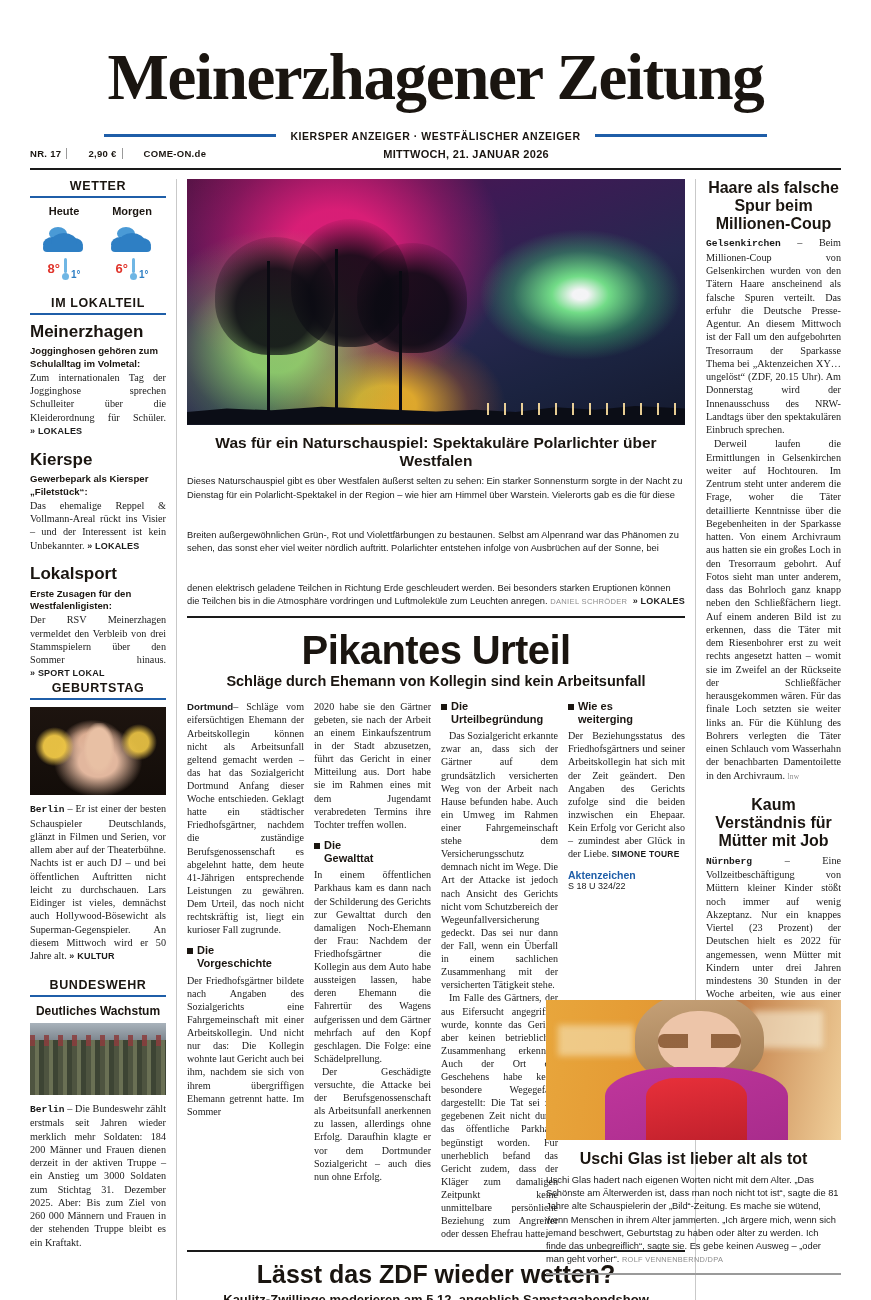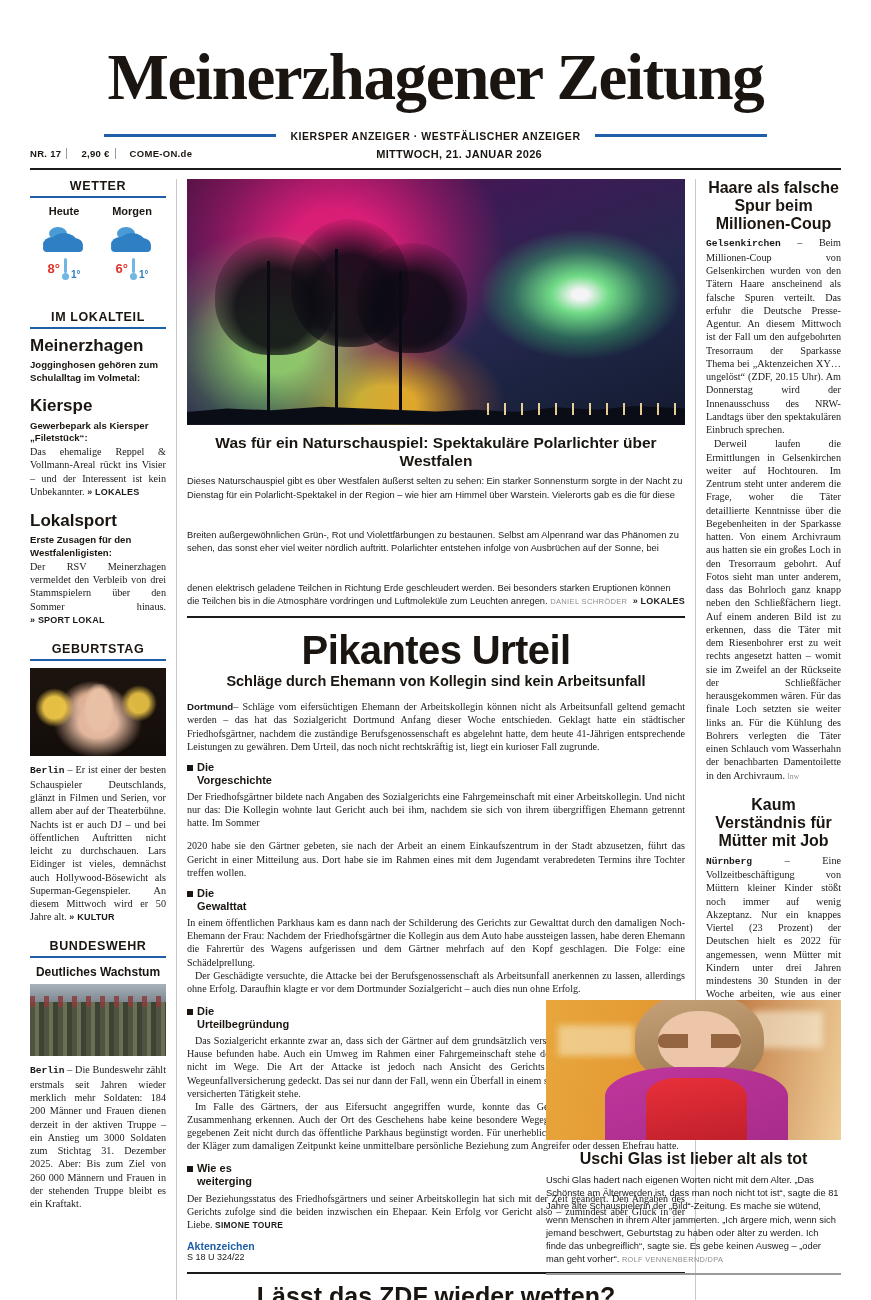--- a/index.html
+++ b/index.html
@@ -23,21 +23,21 @@
   .masthead-sub .rule-blue{width:172px;}
   .masthead-center{padding:0 14px;flex:0 0 auto;}
   .kicker-line{
     font-size:10.5px;font-weight:700;letter-spacing:0.55px;
     color:#1a1510;white-space:nowrap;
   }
   .masthead-meta{
     margin-top:6px;display:flex;align-items:flex-start;justify-content:space-between;
     font-size:9.5px;font-weight:700;letter-spacing:0.3px;color:#1a1510;
   }
-  .meta-left{display:flex;gap:9px;align-items:center;}
+  .meta-left{display:flex;gap:16px;align-items:center;}
   .meta-left span{padding:0 5px;border-right:1px solid #9a9a9a;}
   .meta-left span:first-child{padding-left:0;}
   .meta-left span:last-child{border-right:none;}
   .meta-center{font-size:11px;font-weight:700;letter-spacing:0.3px;}
   .meta-right{width:120px;}
 
   .top-hr{margin-top:8px;border-top:2px solid #1a1a1a;}
 
   
   .cols{display:flex;gap:0;margin-top:9px;}
@@ -141,21 +141,21 @@
 
   
   .lead-title{
     text-align:center;font-size:40px;font-weight:700;color:#1a1510;
     letter-spacing:-0.6px;margin:12px 0 3px;line-height:1;
   }
   .lead-sub{
     text-align:center;font-size:14.5px;font-weight:600;color:#1a1510;
     margin-bottom:9px;line-height:1.2;
   }
-  .story-cols{display:flex;gap:10px;flex-direction:column;}
+  .story-cols{display:flex;gap:10px;}
   .story-cols>div{flex:1;}
   .stxt{
     font-family:"Liberation Serif",serif;font-size:10.1px;line-height:1.3;
     text-align:justify;color:#1a1a1a;hyphens:auto;
   }
   .stxt b.place{font-family:"Liberation Sans",sans-serif;font-weight:700;font-size:9.7px;}
   .sub-h{
     font-family:"Liberation Sans",sans-serif;font-weight:700;font-size:11px;
     color:#1a1510;margin:8px 0 3px;line-height:1.2;
   }
@@ -264,43 +264,44 @@
               <span class="thermo">
                   <i></i>
                   <b></b>
                 </span>
               <span class="t-lo">1°</span>
             </div>
           </div>
         </div>
       </div>
 
-      <div style="margin-top:30px">
+      <div style="margin-top:16px">
         <div class="sb-head">IM LOKALTEIL</div>
         <div class="sb-rule"></div>
 
         <div>
           <div class="sb-title">Meinerzhagen</div>
           <div class="sb-lead">Jogginghosen gehören zum Schulalltag im Volmetal:</div>
+          <div class="sb-body"><span>Zum internationalen Tag der Jogginghose sprechen Schulleiter über die Kleiderordnung für Schüler.</span> <span class="ref">» LOKALES</span></div>
         </div>
 
         <div style="margin-top:13px">
           <div class="sb-title">Kierspe</div>
           <div class="sb-lead">Gewerbepark als Kiersper „Filetstück“:</div>
           <div class="sb-body"><span>Das ehemalige Reppel &amp; Vollmann-Areal rückt ins Visier – und der Interessent ist kein Unbekannter.</span> <span class="ref">» LOKALES</span></div>
         </div>
 
         <div style="margin-top:13px">
           <div class="sb-title">Lokalsport</div>
           <div class="sb-lead">Erste Zusagen für den Westfalenligisten:</div>
           <div class="sb-body"><span>Der RSV Meinerzhagen vermeldet den Verbleib von drei Stammspielern über den Sommer hinaus.</span> <span class="ref">» SPORT LOKAL</span></div>
         </div>
       </div>
 
-      <div style="margin-top:16px">
+      <div style="margin-top:1px">
         <div class="sb-head">GEBURTSTAG</div>
         <div class="sb-rule"></div>
         <div class="ph eidinger-photo"></div>
         <div class="sb-body"><b>Berlin</b> <span>– Er ist einer der besten Schauspieler Deutschlands, glänzt in Filmen und Serien, vor allem aber auf der Theaterbühne. Nachts ist er auch DJ – und bei öffentlichen Auftritten nicht leicht zu durchschauen. Lars Eidinger ist vieles, demnächst auch Hollywood-Bösewicht als Superman-Gegenspieler. An diesem Mittwoch wird er 50 Jahre alt.</span> <span class="ref">» KULTUR</span></div>
       </div>
 
       <div style="margin-top:15px">
         <div class="sb-head">BUNDESWEHR</div>
         <div class="sb-rule"></div>
         <div class="sb-title center" style="font-size:12px">Deutliches Wachstum</div>

